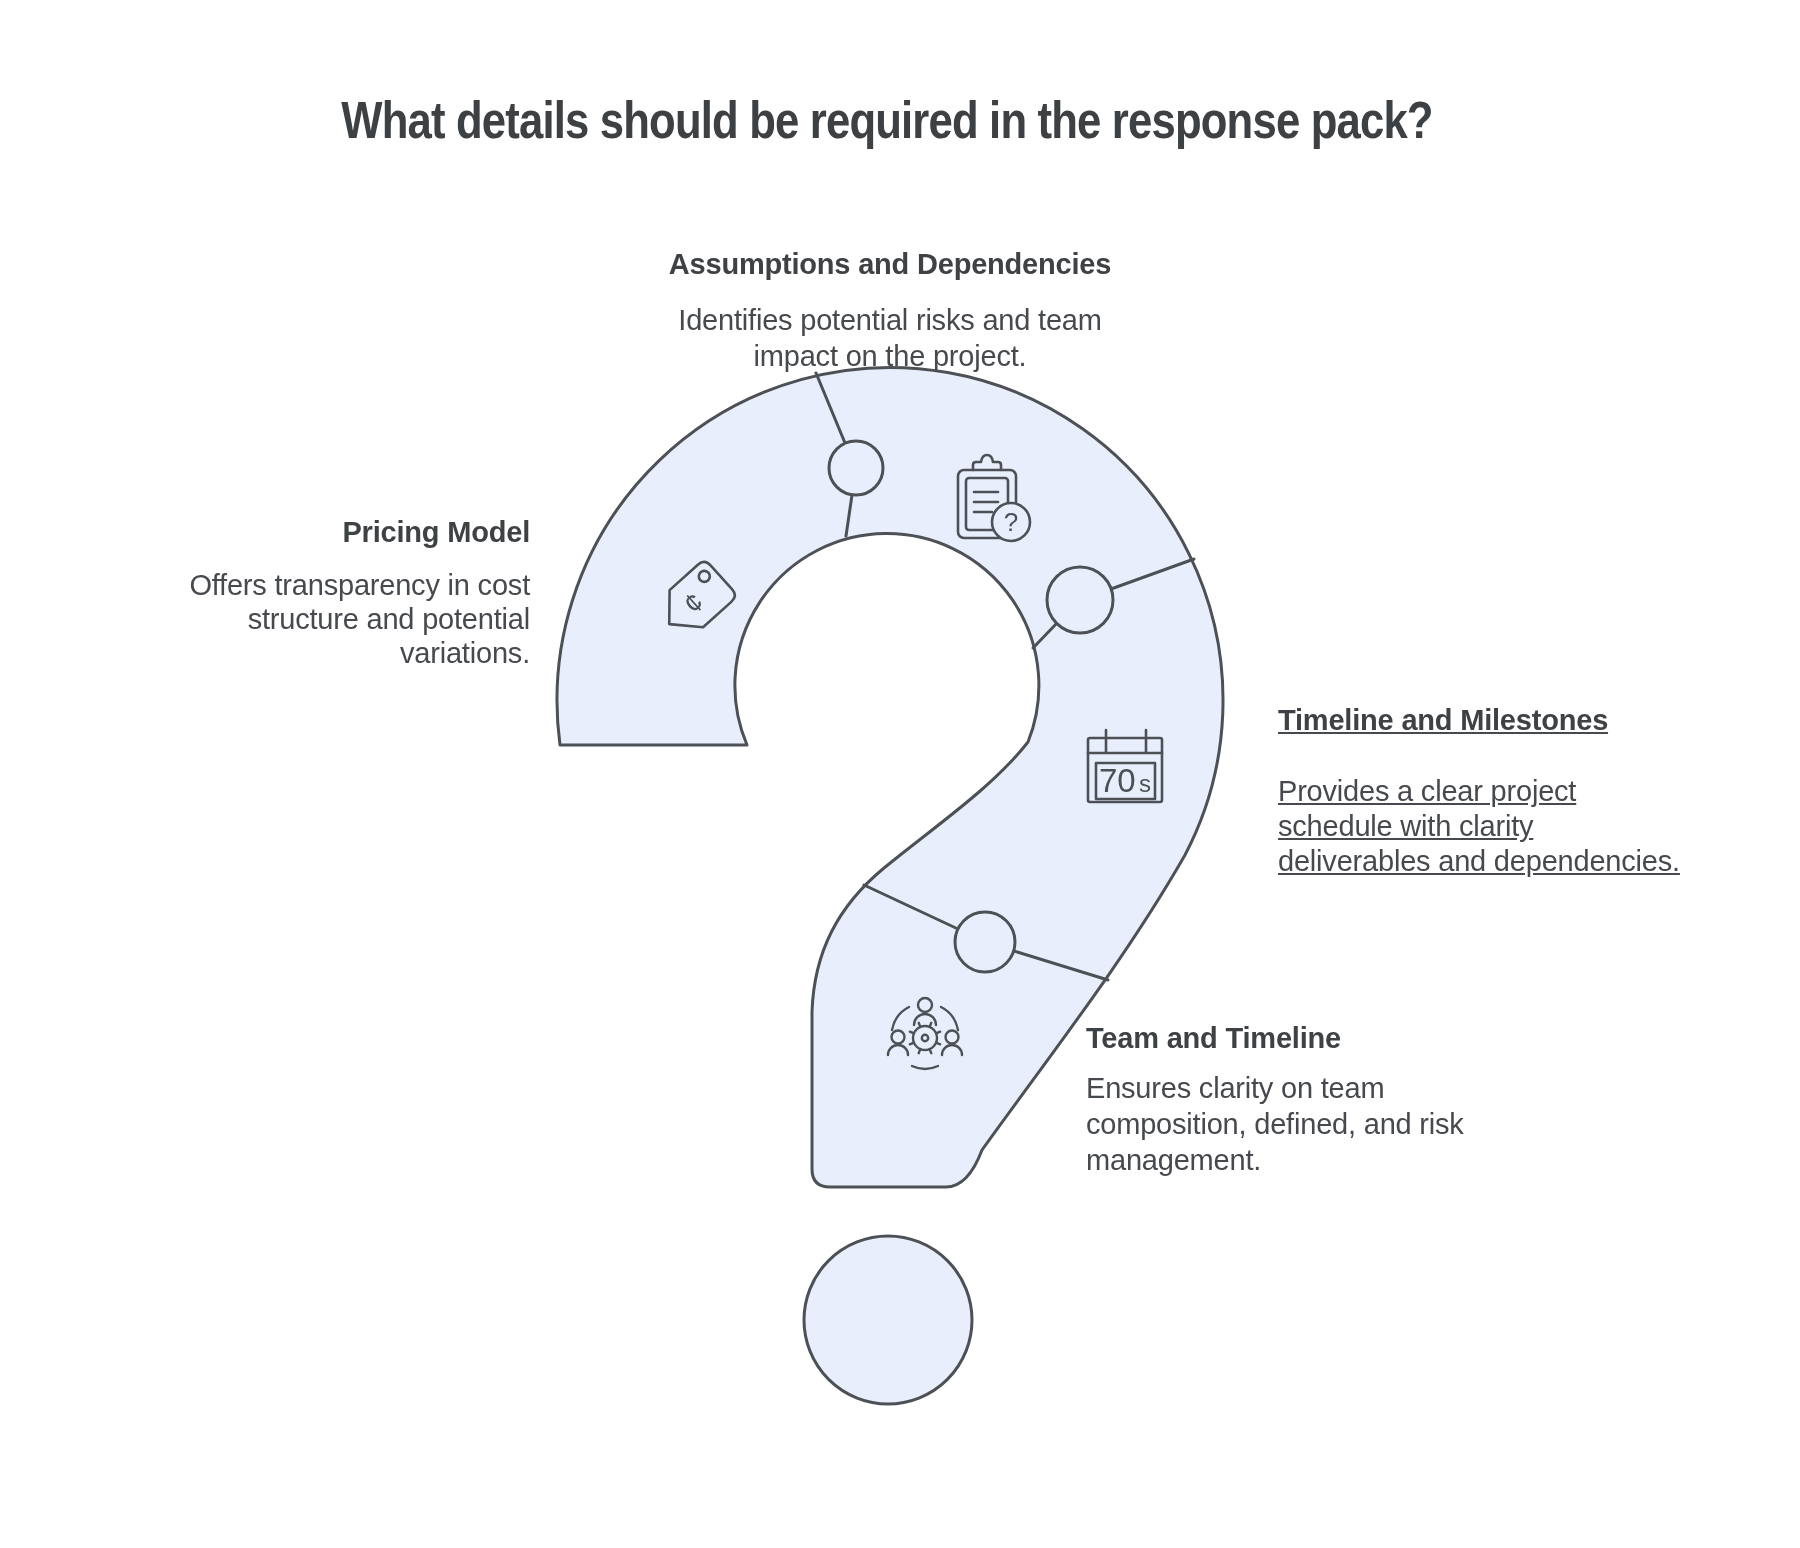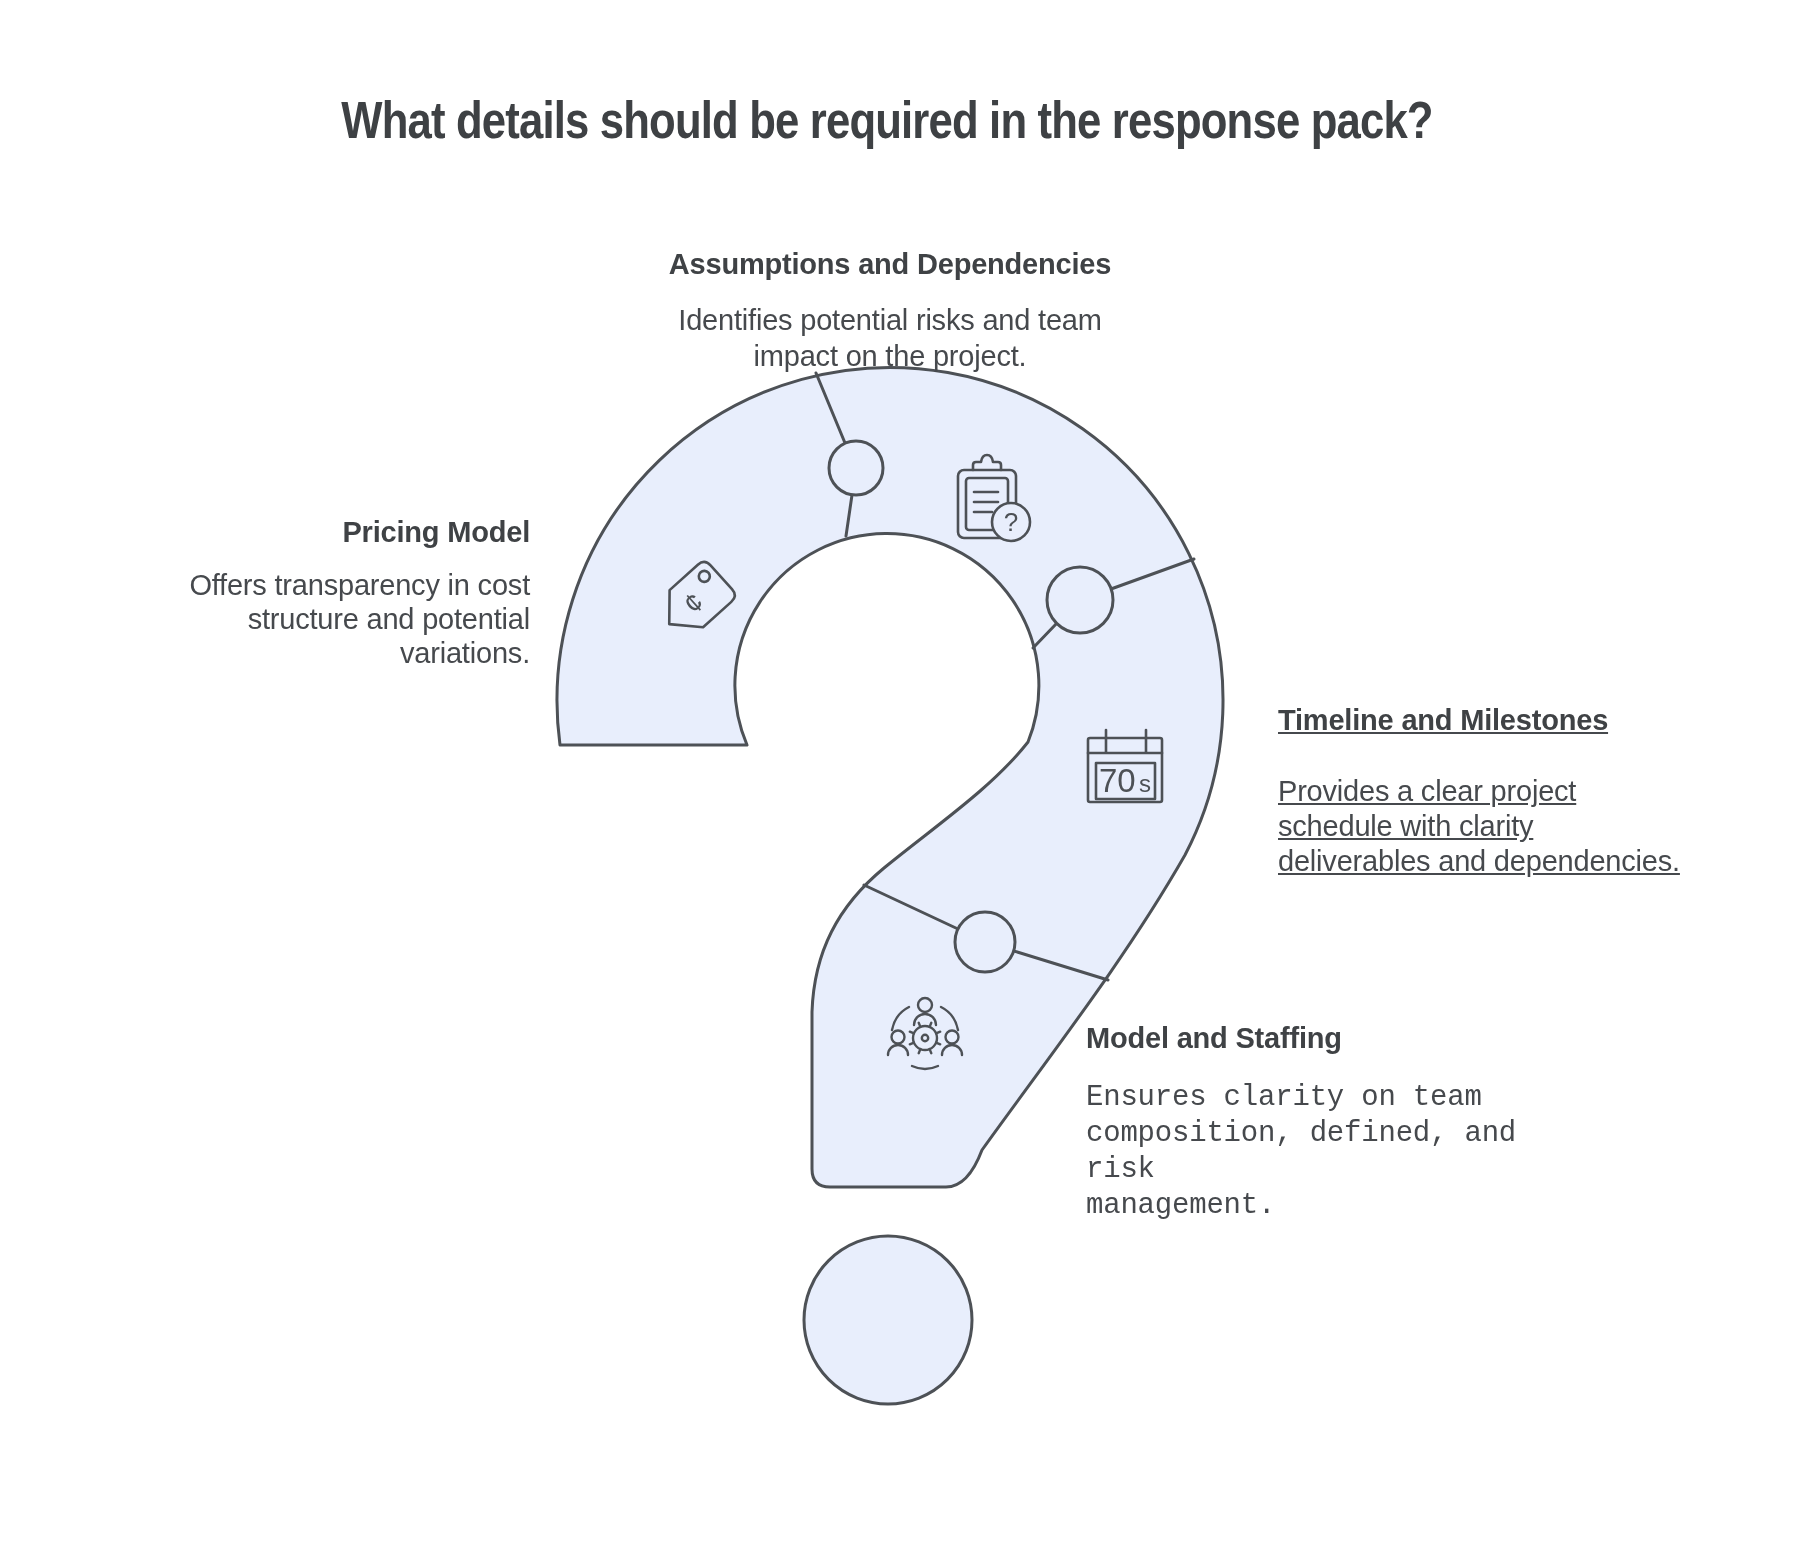--- a/index.html
+++ b/index.html
@@ -13,21 +13,21 @@
   .block{position:absolute;color:#46494d;}
   .block .heading{font-size:29px;font-weight:700;color:#3f4245;line-height:36px;
                   letter-spacing:-0.2px;}
   .block .desc{margin-top:20px;font-size:29px;line-height:36px;letter-spacing:-0.2px;}
   .block-assumptions{left:590px;top:246px;width:600px;text-align:center;}
   .block-pricing{left:130px;top:514px;width:400px;text-align:right;}
   .block-pricing .desc{line-height:34px;margin-top:18px;}
   .block-timeline{left:1278px;top:702px;width:470px;text-align:left;text-decoration:underline;}
   .block-timeline .desc{margin-top:36px;line-height:35px;}
   .block-team{left:1086px;top:1020px;width:440px;text-align:left;}
-  .block-team .desc{margin-top:24px;font-family:Liberation Mono, monospace;}
+  .block-team .desc{margin-top:14px;}
 </style>
 </head>
 <body>
 
 <div class="stage">
 
   <svg class="graphic" width="1800" height="1548" viewBox="0 0 1800 1548">
 
     <g fill="#e8eefc" stroke="#4d5156" stroke-width="3" stroke-linejoin="round" stroke-linecap="round">
       <path d="M 560 745
@@ -128,21 +128,21 @@
   <div class="block block-timeline">
     <div class="heading">Timeline and Milestones</div>
     <div class="desc">
       <div>Provides a clear project</div>
       <div>schedule with clarity</div>
       <div>deliverables and dependencies.</div>
     </div>
   </div>
 
   <div class="block block-team">
-    <div class="heading">Model and Staffing</div>
+    <div class="heading">Team and Timeline</div>
     <div class="desc">
       <div>Ensures clarity on team</div>
       <div>composition, defined, and risk</div>
       <div>management.</div>
     </div>
   </div>
 
 </div>
 
 </body></html>

